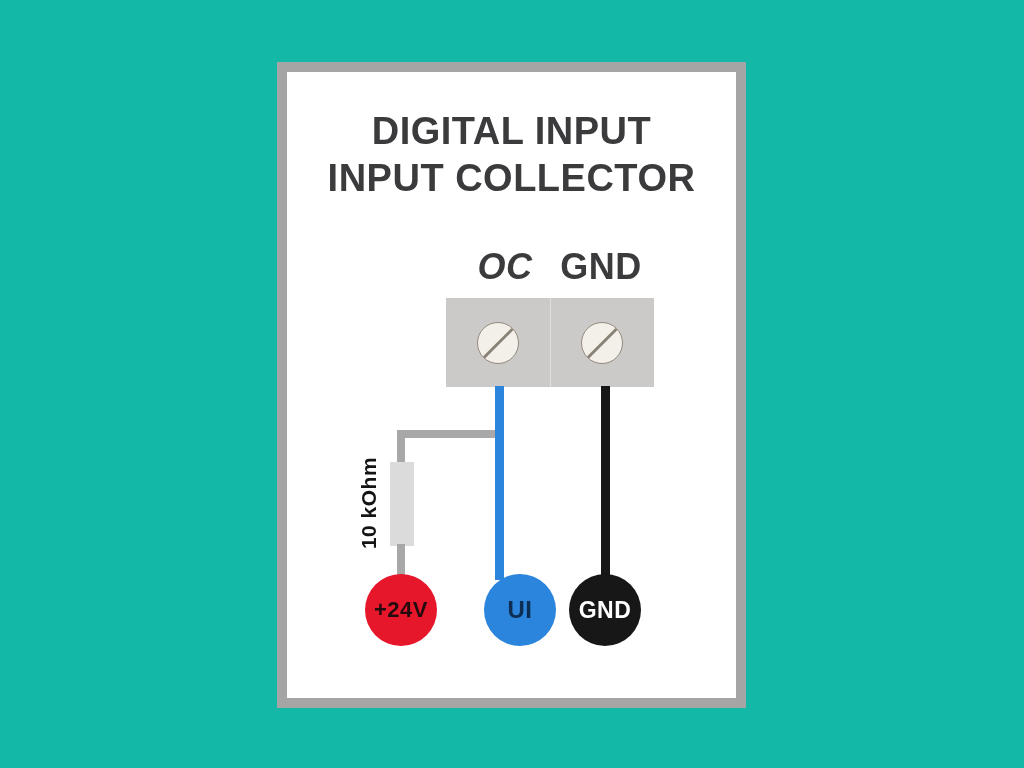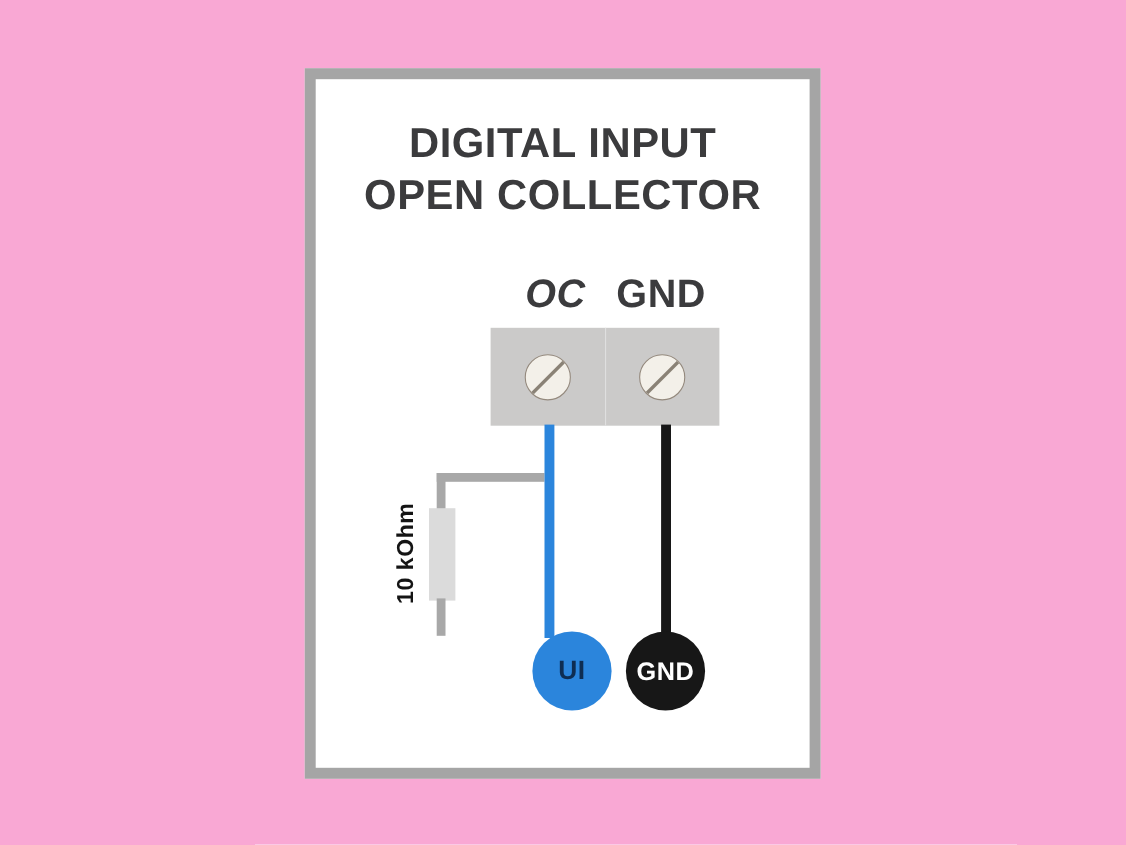--- a/index.html
+++ b/index.html
@@ -19,21 +19,21 @@
     --text-dark:#3b3b3d;
     --power-text:#240b0e;
     --input-text:#0e2d52;
     --ground-text:#ffffff;
     --resistor-text:#141414;
   }
   *{margin:0;padding:0;box-sizing:border-box;}
   html,body{width:1024px;height:768px;background:#ffffff;overflow:hidden;}
   body{font-family:"Liberation Sans", sans-serif;position:relative;}
 
-  .canvas{position:absolute;left:0;top:0;width:1024px;height:768px;background:#f9a8d4;}
+  .canvas{position:absolute;left:0;top:0;width:1024px;height:768px;background:#14b8a6;}
 
   .frame{
     position:absolute;left:277px;top:62px;width:469px;height:646px;
     border:10px solid var(--frame);background:#ffffff;
   }
 
   .title{
     position:absolute;left:287px;top:108px;width:449px;
     text-align:center;color:var(--text-dark);
     font-size:38px;font-weight:700;line-height:47px;letter-spacing:0.5px;
@@ -93,21 +93,21 @@
   .connector.ground{left:569px;background:var(--connector-ground);color:var(--ground-text);font-size:23px;}
 </style>
 </head>
 <body>
 
 <div class="canvas">
   <div class="frame"></div>
 
   <div class="title">
     <div>DIGITAL INPUT</div>
-    <div>OPEN COLLECTOR</div>
+    <div>INPUT COLLECTOR</div>
   </div>
 
   <div class="terminal-label oc">OC</div>
   <div class="terminal-label gnd">GND</div>
 
   <div class="terminal-block">
     <div class="terminal-cell first">
       <div class="screw">
         <span class="screw-slot"></span>
       </div>
@@ -121,15 +121,16 @@
 
   <div class="wire gray-h"></div>
   <div class="wire gray-v-top"></div>
   <div class="resistor"></div>
   <div class="wire gray-v-bottom"></div>
   <div class="resistor-label">10 kOhm</div>
 
   <div class="wire blue"></div>
   <div class="wire black"></div>
 
+  <div class="connector power">+24V</div>
   <div class="connector input">UI</div>
   <div class="connector ground">GND</div>
 </div>
 
 </body></html>

